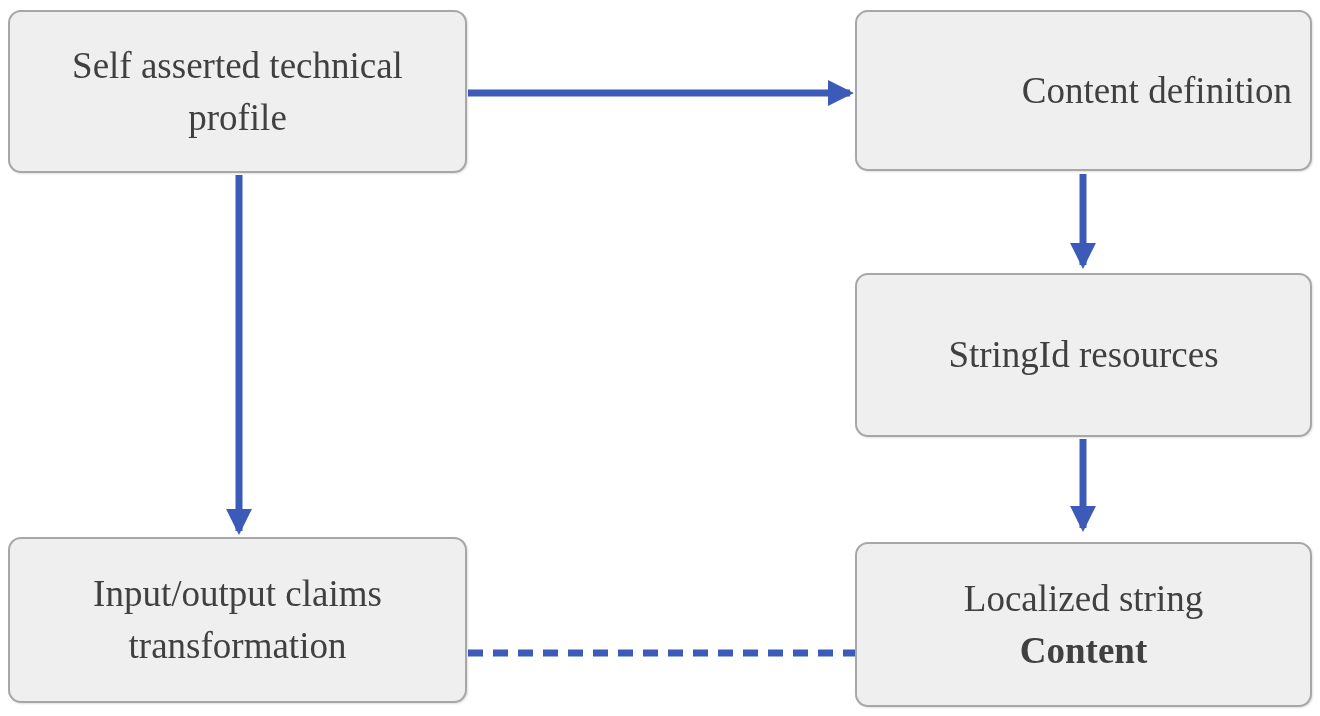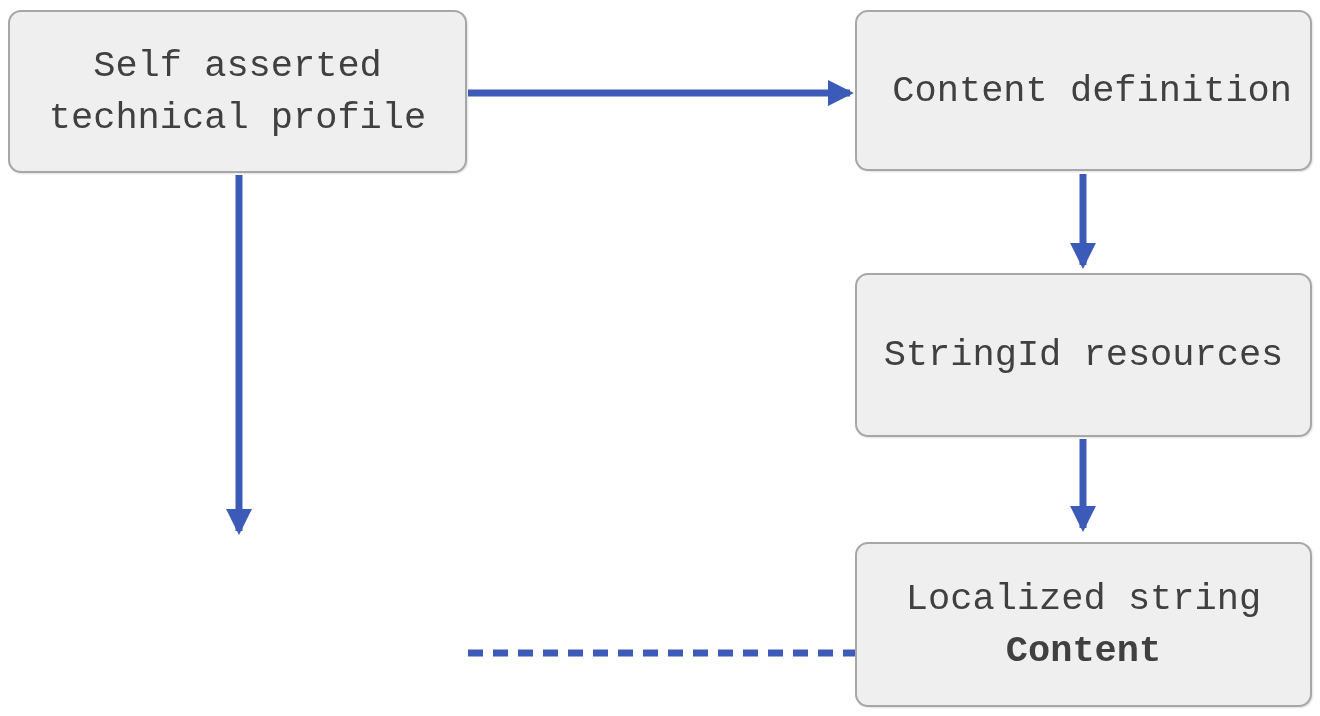--- a/index.html
+++ b/index.html
@@ -7,21 +7,21 @@
     --node-fill:#efefef;
     --node-border:#a7a7a7;
     --text:#404040;
     --arrow:#3c5bb8;
   }
   html,body{margin:0;padding:0;background:var(--bg);}
   .canvas{
     position:relative;
     width:1320px;height:716px;
     background:var(--bg);
-    font-family:Liberation Mono, monospace;
+    font-family:Liberation Serif, serif;
     overflow:hidden;
   }
   .node{
     position:absolute;
     box-sizing:border-box;
     background:var(--node-fill);
     border:2px solid var(--node-border);
     border-radius:13px;
     display:flex;
     flex-direction:column;
@@ -77,14 +77,17 @@
 
   <div class="node n-lr">
     <span class="label">StringId resources</span>
   </div>
 
   <div class="node n-ls">
     <span class="label">Localized string</span>
     <span class="sublabel">Content</span>
   </div>
 
+  <div class="node n-ioct">
+    <span class="label">Input/output claims transformation</span>
+  </div>
 
 </div>
 
 </body></html>

